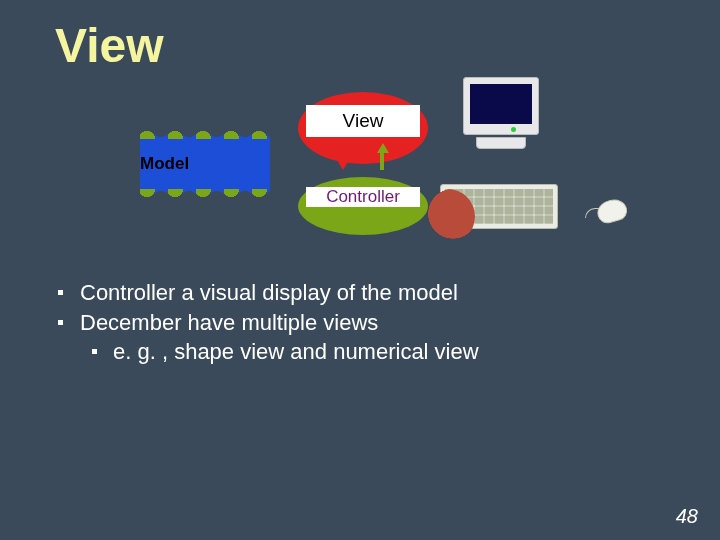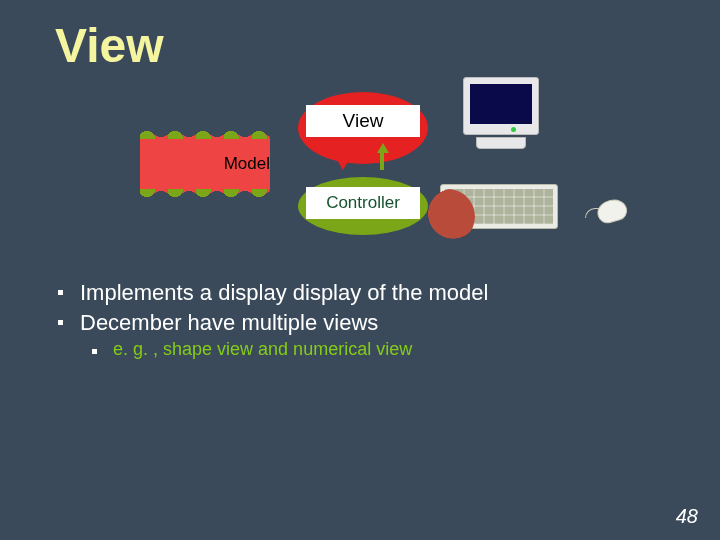--- a/index.html
+++ b/index.html
@@ -32,25 +32,26 @@
     width: 520px;
     height: 160px;
   }
   
   .model-box {
     position: absolute;
     left: 0;
     top: 40px;
     width: 130px;
     height: 58px;
-    background: #ef4444;
+    background: #1d4ed8;
     border-radius: 4px;
     display: flex;
     align-items: center;
-    justify-content: flex-end;
+    justify-content: flex-start;
+    font-weight: bold;
     
   }
   .model-box::before, .model-box::after {
     content: "";
     position: absolute;
     left: 0;
     width: 100%;
     height: 10px;
     background-image:
       radial-gradient(circle at 7px 10px, #7ba617 8px, transparent 8px),
@@ -121,27 +122,27 @@
     position: absolute;
     left: 0; top: 0; width: 100%; height: 100%;
     background: #7ba617;
     border-radius: 50%;
   }
   .controller-label {
     position: absolute;
     left: 8px;
     top: 10px;
     width: 114px;
-    height: 32px;
+    height: 20px;
     background: #fff;
     display: flex;
     align-items: center;
     justify-content: center;
     font-size: 17px;
-    color: #14532d;
+    color: #701a75;
   }
   
   .monitor {
     position: absolute;
     left: 318px;
     top: -18px;
     width: 86px;
     height: 78px;
   }
   .monitor .screen-outer {
@@ -244,22 +245,22 @@
   .bullet-item::before {
     content: "";
     position: absolute;
     left: 0;
     top: 12px;
     width: 5px;
     height: 5px;
     background: #fff;
   }
   .sub-bullet {
-    color: #84cc16;
-    font-size: 18px;
+    color: #ffffff;
+    font-size: 22px;
     line-height: 1.35;
     padding-left: 55px;
     position: relative;
   }
   .sub-bullet::before {
     content: "";
     position: absolute;
     left: 34px;
     top: 12px;
     width: 5px;
@@ -321,20 +322,20 @@
       </div>
       <div class="hand"></div>
       <div class="mouse">
         <div class="cord"></div>
         <div class="body"></div>
       </div>
     </div>
   </div>
 
   <div class="content">
-    <div class="bullet-item">Implements a display display of the model</div>
+    <div class="bullet-item">Controller a visual display of the model</div>
     <div class="bullet-item">December have multiple views</div>
     <div class="sub-bullet">e. g. , shape view and numerical view</div>
   </div>
 
   <div class="page-number">48</div>
 
 </div>
 
 </body></html>

